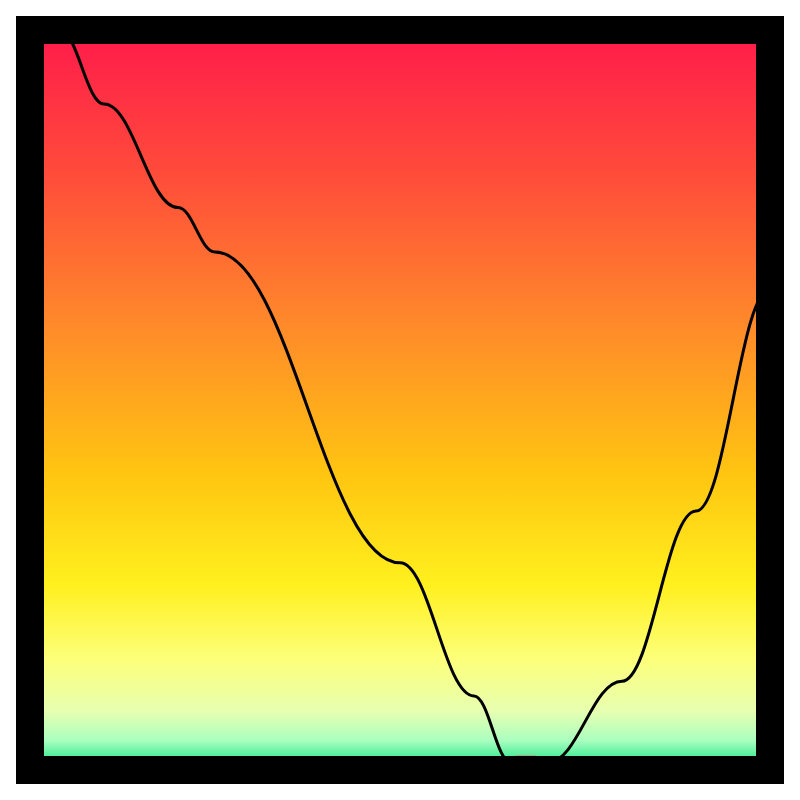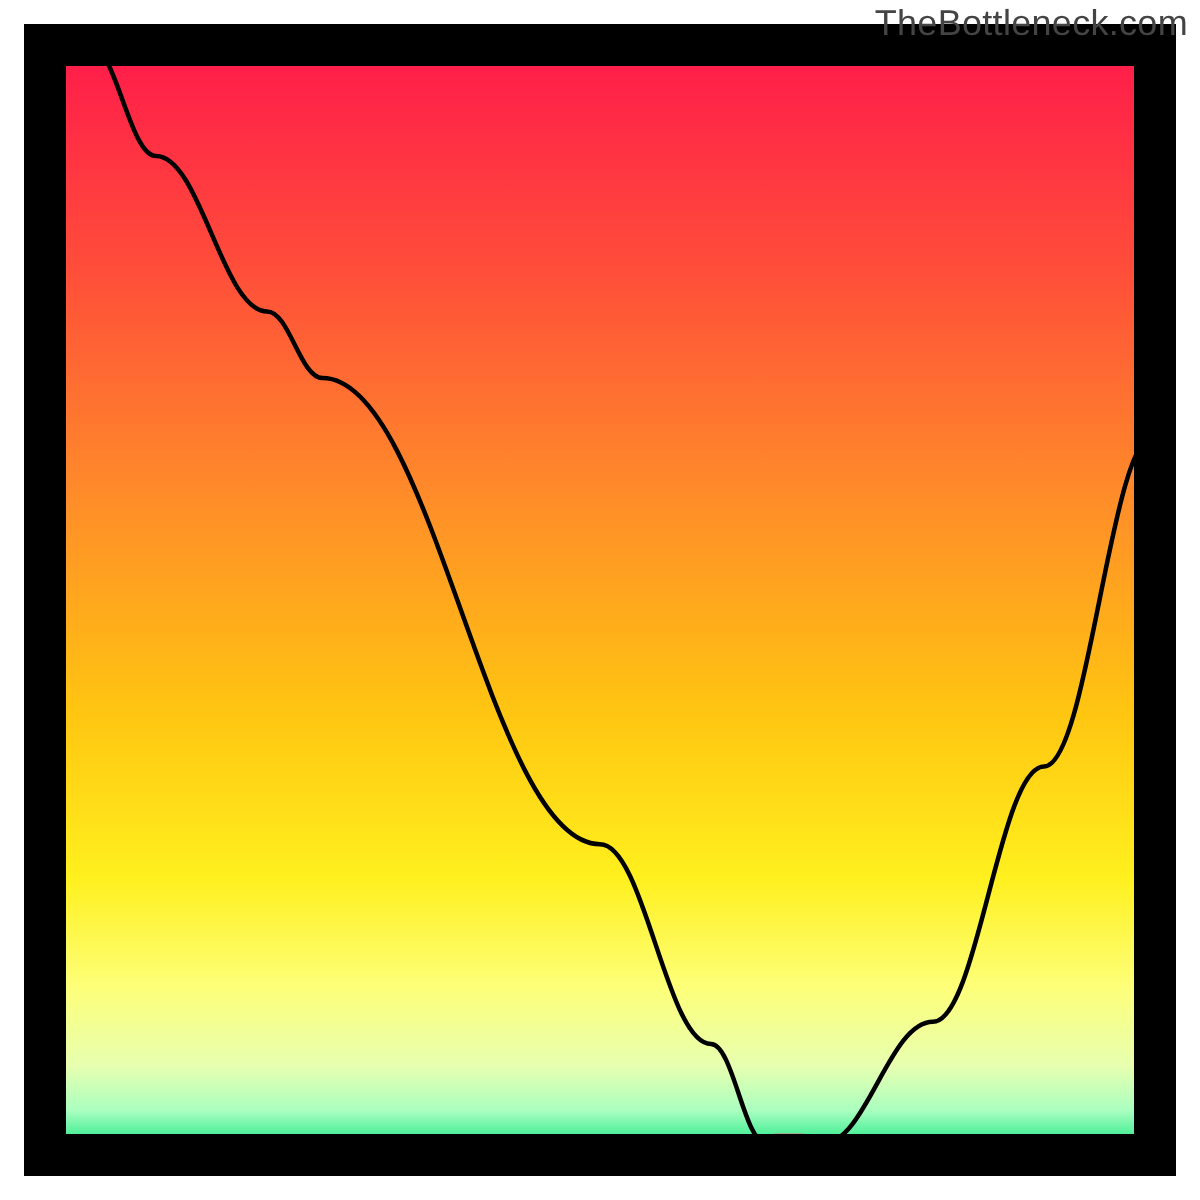--- a/index.html
+++ b/index.html
@@ -28,21 +28,20 @@
   svg.chart {
     position: absolute;
     top: 0;
     left: 0;
   }
 </style>
 </head>
 <body>
 
 <div class="chart-container">
-  <div class="watermark">TheBottleneck.com</div>
   <svg class="chart" width="800" height="800" viewBox="0 0 800 800">
       <defs>
         <linearGradient id="bg-grad" x1="0" y1="0" x2="0" y2="1">
           <stop offset="0%" stop-color="#ff1a4b"></stop>
           <stop offset="20%" stop-color="#ff4d3a"></stop>
           <stop offset="40%" stop-color="#ff8a2a"></stop>
           <stop offset="60%" stop-color="#ffc511"></stop>
           <stop offset="75%" stop-color="#fff01e"></stop>
           <stop offset="85%" stop-color="#fdff7a"></stop>
           <stop offset="92%" stop-color="#e7ffb0"></stop>

